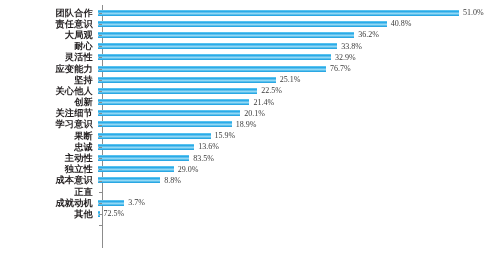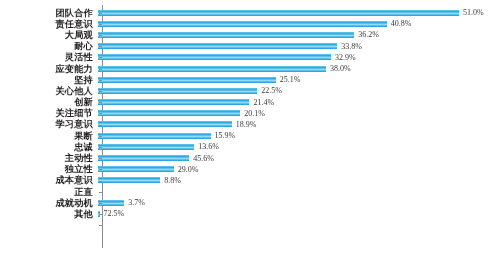--- a/index.html
+++ b/index.html
@@ -129,21 +129,21 @@
         <div class="cat-label">灵活性</div>
         <div class="bar-area">
           <div class="bar" style="width: 232.894px;"></div>
           <div class="val-label">32.9%</div>
         </div>
       </div>
       <div class="row">
         <div class="cat-label">应变能力</div>
         <div class="bar-area">
           <div class="bar" style="width: 227.939px;"></div>
-          <div class="val-label">38.0%</div>
+          <div class="val-label">76.7%</div>
         </div>
       </div>
       <div class="row">
         <div class="cat-label">坚持</div>
         <div class="bar-area">
           <div class="bar" style="width: 177.679px;"></div>
           <div class="val-label">25.1%</div>
         </div>
       </div>
       <div class="row">
@@ -185,21 +185,21 @@
         <div class="cat-label">忠诚</div>
         <div class="bar-area">
           <div class="bar" style="width: 96.2724px;"></div>
           <div class="val-label">13.6%</div>
         </div>
       </div>
       <div class="row">
         <div class="cat-label">主动性</div>
         <div class="bar-area">
           <div class="bar" style="width: 91.3172px;"></div>
-          <div class="val-label">45.6%</div>
+          <div class="val-label">83.5%</div>
         </div>
       </div>
       <div class="row">
         <div class="cat-label">独立性</div>
         <div class="bar-area">
           <div class="bar" style="width: 75.7437px;"></div>
           <div class="val-label">29.0%</div>
         </div>
       </div>
       <div class="row">

